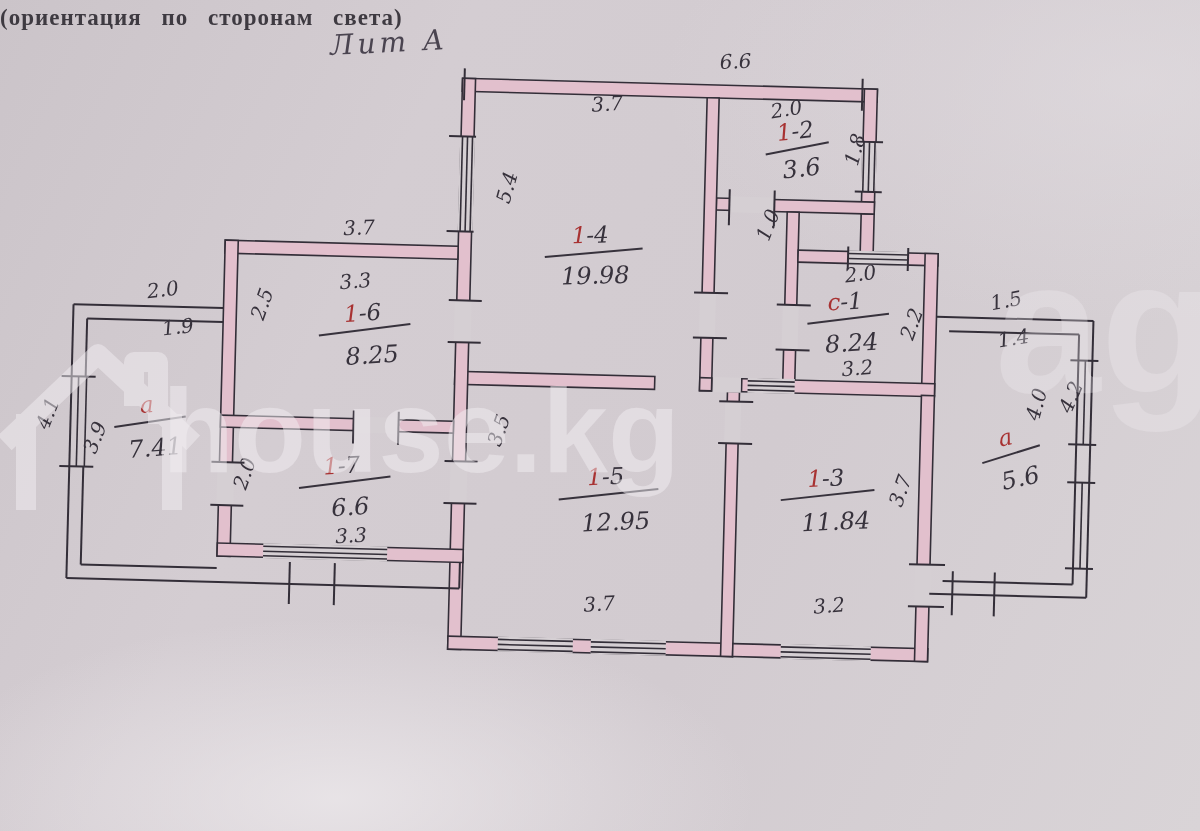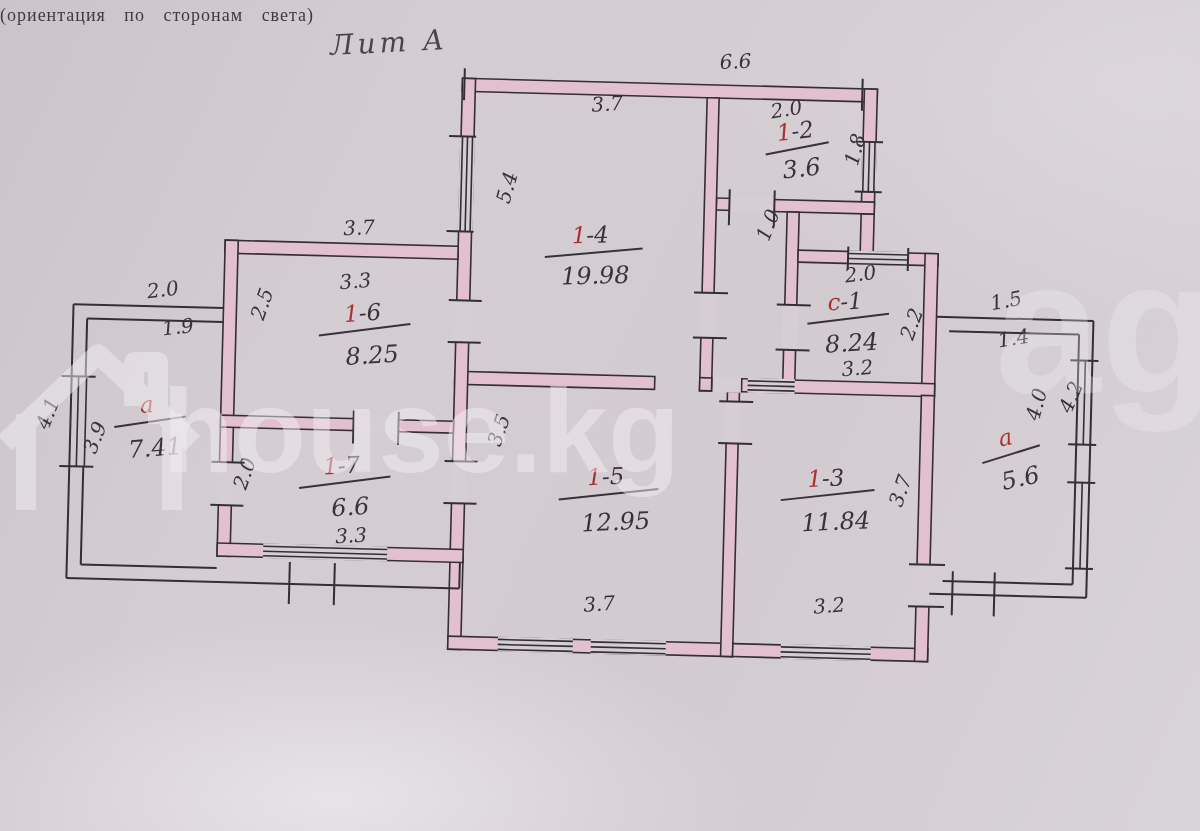--- a/index.html
+++ b/index.html
@@ -2,22 +2,22 @@
 <html><head>
 <meta charset="utf-8">
 <style>
   html,body{margin:0;padding:0;}
   body{width:1200px;height:831px;overflow:hidden;font-family:"Liberation Sans",sans-serif;}
   .paper{position:relative;width:1200px;height:831px;
     background:
       radial-gradient(ellipse 700px 300px at 28% 96%, rgba(235,231,234,.85) 0%, rgba(235,231,234,0) 60%),
       radial-gradient(ellipse 800px 400px at 95% 10%, rgba(226,221,225,.6) 0%, rgba(226,221,225,0) 60%),
       linear-gradient(115deg,#cbc4c9 0%, #d4cdd2 30%, #d2cbd0 62%, #d9d4d7 100%);}
-  .hdr{position:absolute;left:0px;top:5px;font-family:"Liberation Serif",serif;font-weight:normal;
-       font-size:18px;color:#3e3a41;letter-spacing:1px;word-spacing:13px;white-space:nowrap;}
+  .hdr{position:absolute;left:0px;top:5px;font-family:"Liberation Serif",serif;font-weight:bold;
+       font-size:23px;color:#3e3a41;letter-spacing:1px;word-spacing:13px;white-space:nowrap;}
   .lit{position:absolute;left:330px;top:26px;font-family:"DejaVu Serif",serif;font-style:italic;
        font-size:28px;color:#4a4450;transform:rotate(-3deg);letter-spacing:4px;}
   svg{position:absolute;left:0;top:0;}
   .wall{fill:#e2c0cd;stroke:#332e38;stroke-width:1.6;}
   .gap{fill:#d5cfd3;stroke:none;}
   .ink{stroke:#332e38;stroke-width:2;fill:none;}
   .ink15{stroke:#332e38;stroke-width:1.6;fill:none;}
   .hand{font-family:"DejaVu Serif",serif;font-style:italic;fill:#37323c;}
   .dim{font-size:20px;}
   .rid{font-size:23px;}

